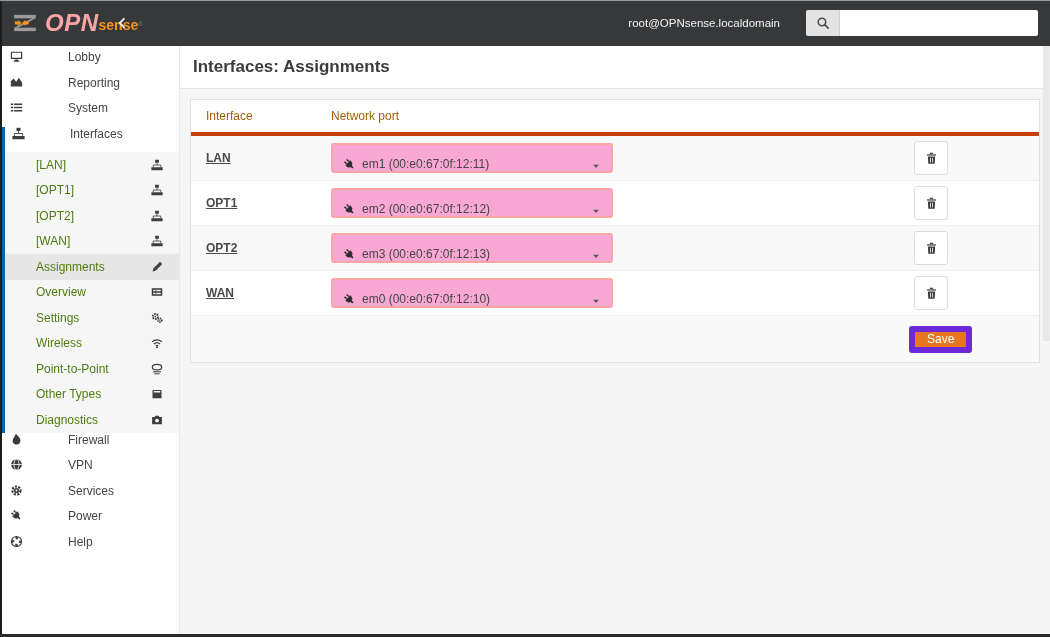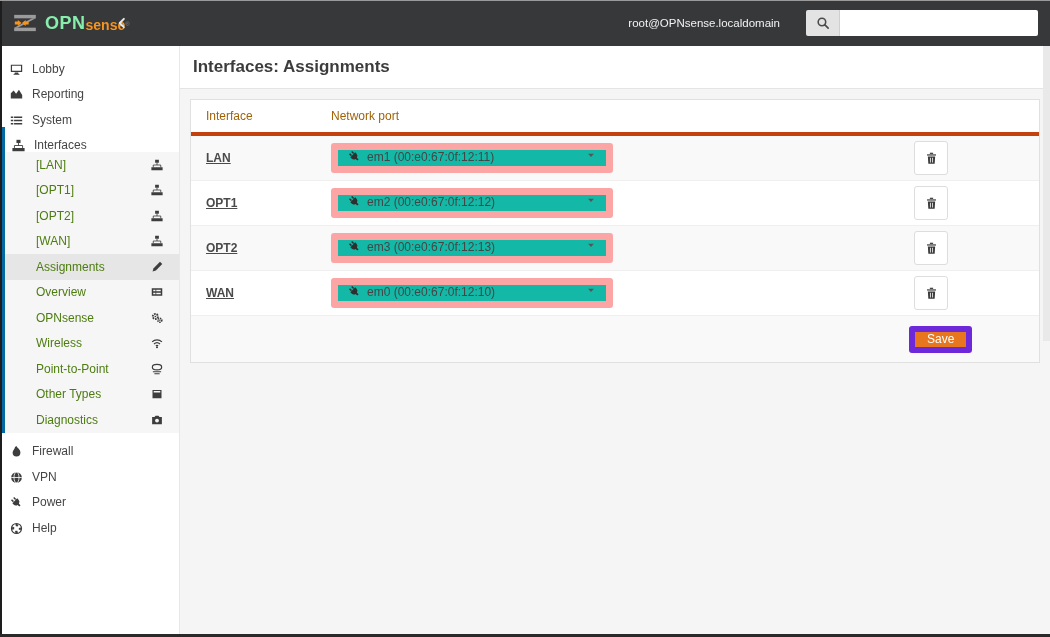--- a/index.html
+++ b/index.html
@@ -15,54 +15,54 @@
   
   .edge-top{position:absolute;top:0;left:0;right:0;height:1px;background:#9a9a9a;z-index:80;}
   .edge-left{position:absolute;top:0;left:0;bottom:0;width:2px;background:#1d1d1e;z-index:70;}
   .edge-bottom{position:absolute;left:0;right:0;bottom:0;height:3px;background:#2a2a2b;z-index:70;}
   .scroll-strip{position:absolute;right:0;top:46px;width:7px;height:295px;background:#e9e9ea;z-index:5;}
 
   
   .topbar{position:absolute;top:0;left:0;right:0;height:46px;background:#37383a;z-index:60;}
   .brand{position:absolute;left:12px;top:0;height:46px;display:flex;align-items:center;cursor:pointer;}
   .logo-ic{width:26px;height:26px;margin-right:7px;}
-  .b1{color:#86efac;font-size:18px;font-weight:bold;letter-spacing:.5px;line-height:1;}
+  .b1{color:#fca5a5;font-size:24px;font-weight:bold;letter-spacing:.5px;line-height:1;font-style:italic;}
   .b2{color:#f7941d;font-size:14px;font-weight:bold;line-height:1;margin-top:4px;}
   .reg{color:#8a8a8a;font-size:6px;vertical-align:top;margin-top:2px;line-height:1;}
   .collapse{position:absolute;left:116px;top:17px;width:12px;height:12px;color:#e9e9e9;cursor:pointer;}
   .user{position:absolute;right:270px;top:0;height:46px;display:flex;align-items:center;color:#f2f2f2;font-size:11.5px;margin-left:36px;}
   .search-group{position:absolute;left:806px;right:12px;top:10px;height:26px;display:flex;border-radius:2px;overflow:hidden;}
   .addon{width:34px;background:#e3e3e3;border-right:1px solid #cfcfcf;display:flex;align-items:center;justify-content:center;color:#4a4a4a;}
   .addon .ic{width:14px;height:14px;}
   .search-input{flex:1;border:none;outline:none;background:#fff;font-size:12px;padding:0 8px;font-family:"Liberation Sans",sans-serif;}
 
   
   .sidebar{position:absolute;left:0;top:46px;bottom:0;width:180px;background:#fff;border-right:1px solid #e8e8e8;padding-top:4px;z-index:10;}
-  .menu-item{height:25.5px;display:flex;align-items:flex-end;padding-left:9px;font-size:12px;color:#454545;cursor:pointer;}
+  .menu-item{height:25.5px;display:flex;align-items:flex-start;padding-left:9px;font-size:12px;color:#454545;cursor:pointer;gap:36px;}
   .menu-item .mi{width:15px;height:13px;margin-right:8px;color:#3d3d3d;display:flex;align-items:center;justify-content:center;}
   .menu-item .mi .ic{width:13px;height:13px;}
   .section{border-left:5px solid #0369a1;}
   .section .menu-item{padding-left:6px;}
   .submenu{background:#f6f6f7;}
   .submenu-item{height:25.5px;display:flex;align-items:center;justify-content:space-between;padding:0 16px 0 31px;font-size:12px;color:#4d7c0f;cursor:pointer;}
   .submenu-item .ic{width:12px;height:12px;color:#3d3d3d;}
   .submenu-item.active{background:#e6e6e6;}
 
   
   .main{position:absolute;left:180px;top:46px;right:0;bottom:0;}
   .content-header{height:43px;background:#fff;border-bottom:1px solid #e4e4e4;display:flex;align-items:center;padding-left:13px;}
   .page-title{font-size:17px;font-weight:bold;color:#3c3c3c;}
   .content-body{padding:10px;}
   .panel{background:#fff;border:1px solid #e0e0e0;width:850px;}
   .t-head,.t-row,.t-foot{display:grid;grid-template-columns:125px 1fr 135px;align-items:center;padding:0 15px;}
   .t-head{height:36px;border-bottom:4px solid #c2410c;font-size:12px;font-weight:normal;color:#a16207;}
   .t-row{height:45px;border-bottom:1px solid #efefef;font-size:12px;}
   .t-row.alt{background:#f9f9f9;}
   .if-link{font-weight:bold;color:#4a4a4a;text-decoration:underline;cursor:pointer;}
-  .select{width:282px;height:30px;background:#14b8a6;border:7px solid #fca5a5;border-radius:3px;display:flex;align-items:flex-start;padding:0 10px;color:#454545;cursor:pointer;}
+  .select{width:282px;height:30px;background:#f9a8d4;border:2px solid #fca5a5;border-radius:3px;display:flex;align-items:flex-end;padding:0 10px;color:#454545;cursor:pointer;}
   .select .plug{width:13px;height:13px;margin-right:6px;color:#2f2f2f;flex:none;}
   .select .caret{width:10px;height:10px;margin-left:auto;color:#555;flex:none;}
   .trash-btn{width:34px;height:34px;background:#fff;border:1px solid #ddd;border-radius:3px;margin-left:25px;display:flex;align-items:center;justify-content:center;color:#3a3a3a;cursor:pointer;}
   .trash-btn .ic{width:13px;height:14px;}
   .t-foot{height:46px;background:#f9f9f9;}
   .save-btn{grid-column:3;justify-self:start;margin-left:20px;min-width:46px;height:27px;background:#e8761f;color:#fff;border:6px solid #6d28d9;border-radius:3px;font-size:12px;padding:0 12px;cursor:pointer;font-family:"Liberation Sans",sans-serif;}
 </style>
 </head>
 <body>
 
@@ -257,21 +257,21 @@
             <use href="#i-pencil"></use>
           </svg>
       </div>
       <div class="submenu-item">
         <span>Overview</span>
         <svg class="ic">
             <use href="#i-listalt"></use>
           </svg>
       </div>
       <div class="submenu-item">
-        <span>OPNsense</span>
+        <span>Settings</span>
         <svg class="ic">
             <use href="#i-cogs"></use>
           </svg>
       </div>
       <div class="submenu-item">
         <span>Wireless</span>
         <svg class="ic">
             <use href="#i-wifi"></use>
           </svg>
       </div>
@@ -304,20 +304,28 @@
       </span>
     <span>Firewall</span>
   </div>
   <div class="menu-item">
     <span class="mi">
         <svg class="ic">
           <use href="#i-globe"></use>
         </svg>
       </span>
     <span>VPN</span>
+  </div>
+  <div class="menu-item">
+    <span class="mi">
+        <svg class="ic">
+          <use href="#i-gear"></use>
+        </svg>
+      </span>
+    <span>Services</span>
   </div>
   <div class="menu-item">
     <span class="mi">
         <svg class="ic">
           <use href="#i-plug"></use>
         </svg>
       </span>
     <span>Power</span>
   </div>
   <div class="menu-item">

